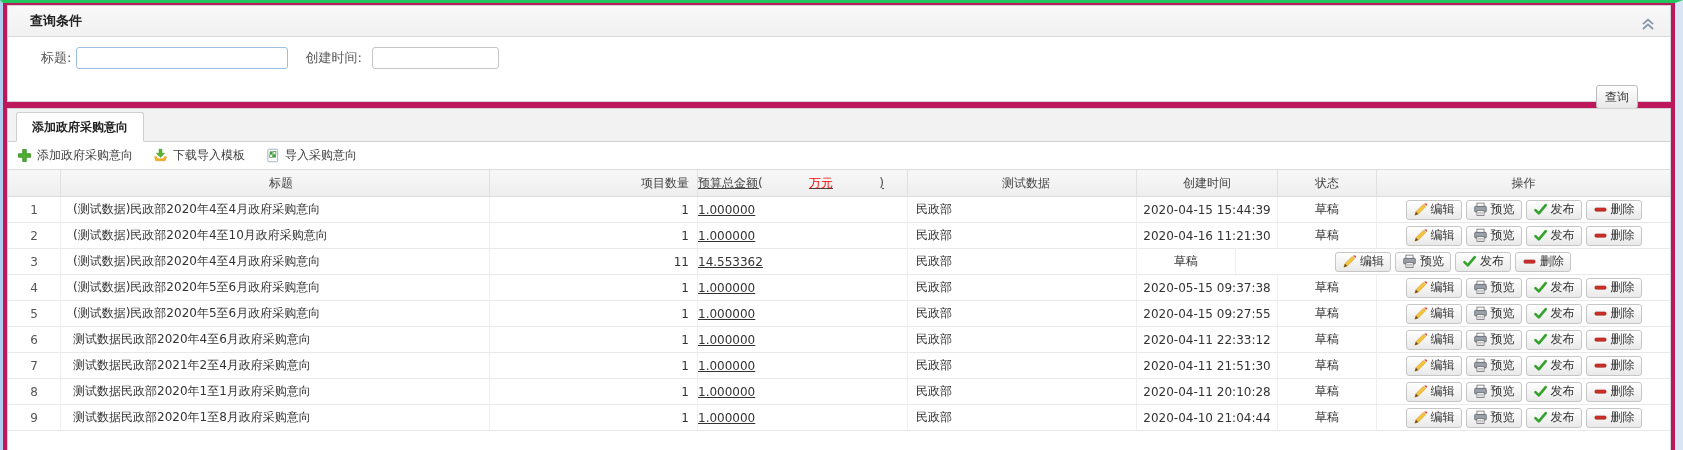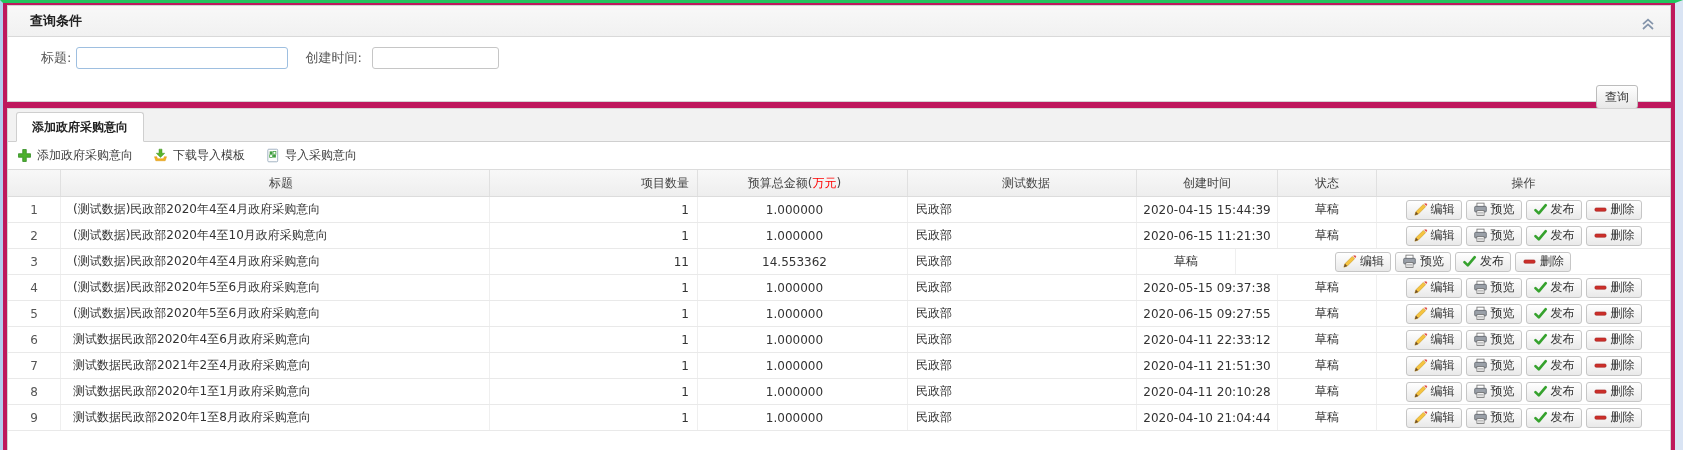--- a/index.html
+++ b/index.html
@@ -34,21 +34,21 @@
   .thead{display:flex;height:28px;background:linear-gradient(#f8f8f8,#eeeeee);
          border-top:1px solid #dcdcdc;border-bottom:1px solid #dcdcdc;box-sizing:border-box;}
   .th{display:flex;align-items:center;justify-content:center;font-size:12px;color:#444;
       border-right:1px solid #e0e0e0;box-sizing:border-box;white-space:nowrap;}
   .row{display:flex;height:26px;border-bottom:1px solid #e9e9e9;background:#fff;box-sizing:border-box;}
   .cell{display:flex;align-items:center;font-size:12px;color:#333;border-right:1px solid #efefef;
         box-sizing:border-box;white-space:nowrap;overflow:hidden;}
   .c-idx{flex:0 0 53px;justify-content:center;color:#555;}
   .c-title{flex:0 0 429px;padding-left:12px;}
   .c-count{flex:0 0 208px;justify-content:flex-end;padding-right:8px;}
-  .c-budget{flex:0 0 210px;justify-content:center;padding-right:16px;}
+  .c-budget{flex:0 0 210px;justify-content:space-between;padding-right:23px;text-decoration:underline;}
   .c-pub{flex:0 0 229px;padding-left:8px;}
   .c-created{flex:0 0 141px;justify-content:center;}
   .c-status{flex:0 0 99px;justify-content:center;}
   .c-actions{flex:1 1 auto;justify-content:center;border-right:none;}
   .abtn{display:inline-flex;align-items:center;gap:3px;height:20px;padding:0 6px;margin:0 2px;
         border:1px solid #c6c6c6;border-radius:3px;background:linear-gradient(#ffffff,#e9e9e9);
         font-size:12px;color:#333;cursor:pointer;}
   .ic{display:inline-flex;width:15px;height:15px;}
   .ic svg{width:100%;height:100%;}
 </style>
@@ -182,21 +182,21 @@
                 <span>删除</span>
               </button>
             </div>
           </div>
           <div class="row">
             <div class="cell c-idx">2</div>
             <div class="cell c-title">(测试数据)民政部2020年4至10月政府采购意向</div>
             <div class="cell c-count">1</div>
             <div class="cell c-budget">1.000000</div>
             <div class="cell c-pub">民政部</div>
-            <div class="cell c-created">2020-06-15 11:21:30</div>
+            <div class="cell c-created">2020-04-16 11:21:30</div>
             <div class="cell c-status">草稿</div>
             <div class="cell c-actions">
               <button class="abtn">
                 <span class="ic">
                   <svg viewBox="0 0 16 16">
                     <path d="M2 14 L3.1 10.4 L11 2.6 L13.4 5 L5.6 12.9 Z" fill="#f6c33f" stroke="#c9a02a" stroke-width="0.7"></path>
                     <path d="M11.7 1.9 L14.1 4.3 L14.9 3.5 Q15.6 2.7 14.7 1.8 Q13.8 0.9 13 1.6 Z" fill="#e2574c"></path>
                     <path d="M2 14 L3.1 10.4 L5.6 12.9 Z" fill="#6b4a2b"></path>
                   </svg>
                 </span>
@@ -328,21 +328,21 @@
                 <span>删除</span>
               </button>
             </div>
           </div>
           <div class="row">
             <div class="cell c-idx">5</div>
             <div class="cell c-title">(测试数据)民政部2020年5至6月政府采购意向</div>
             <div class="cell c-count">1</div>
             <div class="cell c-budget">1.000000</div>
             <div class="cell c-pub">民政部</div>
-            <div class="cell c-created">2020-06-15 09:27:55</div>
+            <div class="cell c-created">2020-04-15 09:27:55</div>
             <div class="cell c-status">草稿</div>
             <div class="cell c-actions">
               <button class="abtn">
                 <span class="ic">
                   <svg viewBox="0 0 16 16">
                     <path d="M2 14 L3.1 10.4 L11 2.6 L13.4 5 L5.6 12.9 Z" fill="#f6c33f" stroke="#c9a02a" stroke-width="0.7"></path>
                     <path d="M11.7 1.9 L14.1 4.3 L14.9 3.5 Q15.6 2.7 14.7 1.8 Q13.8 0.9 13 1.6 Z" fill="#e2574c"></path>
                     <path d="M2 14 L3.1 10.4 L5.6 12.9 Z" fill="#6b4a2b"></path>
                   </svg>
                 </span>

